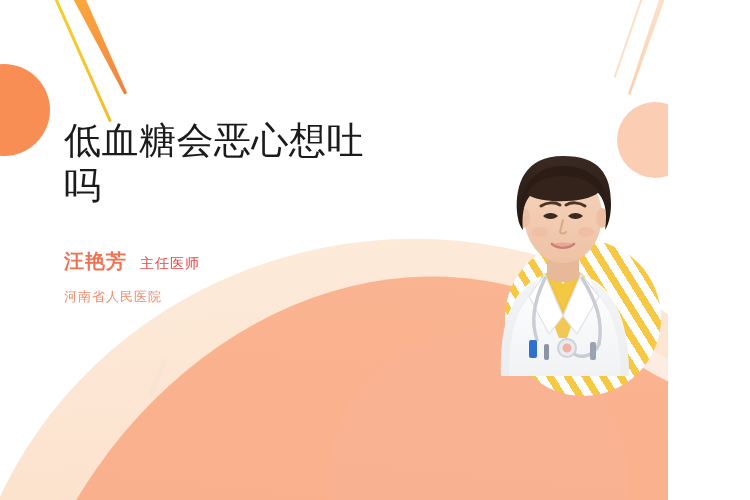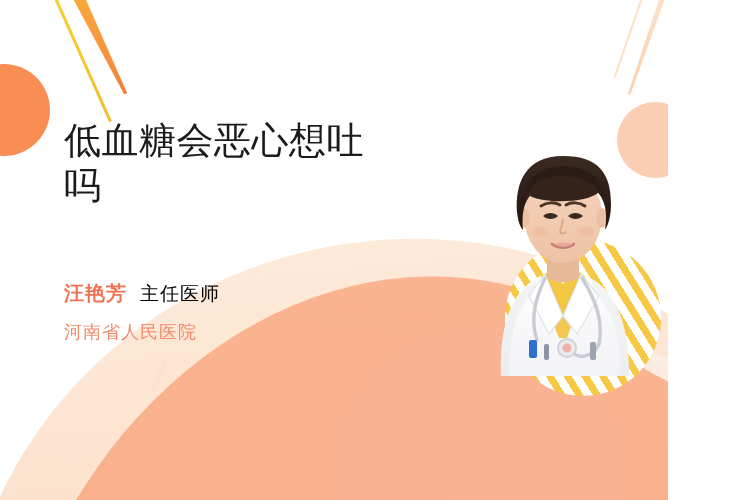--- a/index.html
+++ b/index.html
@@ -170,43 +170,43 @@
   .title {
     margin: 0;
     font-size: 37px;
     line-height: 45px;
     font-weight: 400;
     color: #1b1b1b;
     letter-spacing: .5px;
     white-space: pre-wrap;
   }
   .doctor-line {
-    margin-top: 72px;
+    margin-top: 40px;
     display: flex;
     align-items: baseline;
     gap: 13px;
   }
   .doctor-name {
     font-size: 20px;
     font-weight: 700;
     color: #ef7352;
     letter-spacing: 1px;
   }
   .doctor-title {
-    font-size: 19px;
+    font-size: 14px;
     font-weight: 400;
-    color: #000000;
+    color: #ef4444;
     letter-spacing: 1px;
   }
   .hospital-line {
     margin-top: 13px;
     display: flex;
     align-items: baseline;
     gap: 14px;
-    font-size: 18px;
+    font-size: 13px;
     font-weight: 400;
     color: #f28a6b;
     letter-spacing: 1px;
   }
 </style>
 </head>
 <body>
 
 <div id="card">
 

